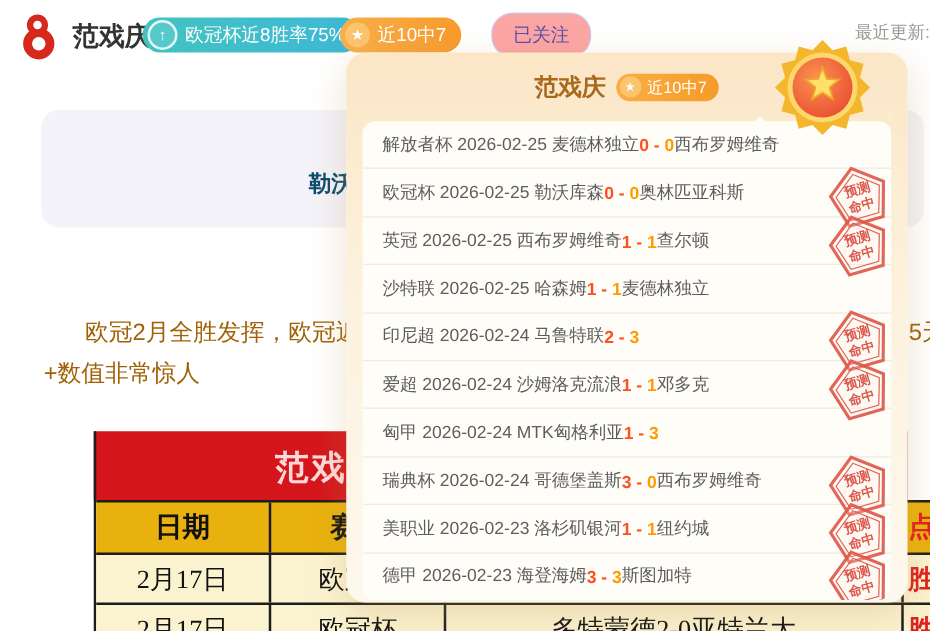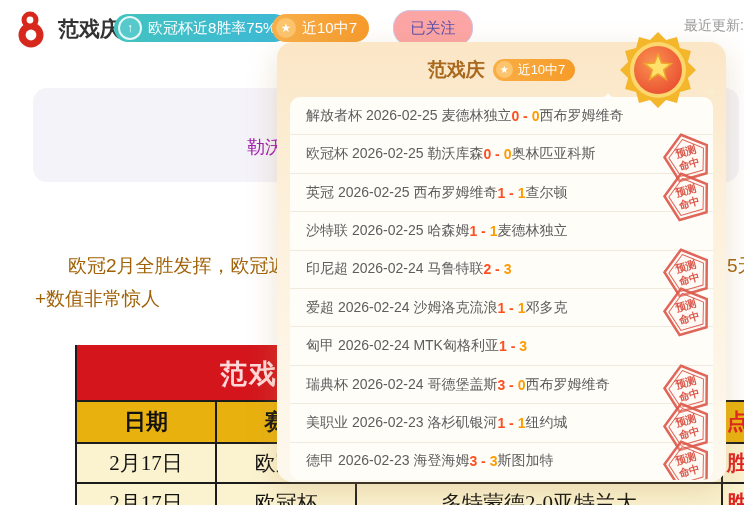--- a/index.html
+++ b/index.html
@@ -17,21 +17,21 @@
              justify-content:center;font-size:12px;color:#fff;flex:0 0 auto;}
   .badge-teal .ic{border:2px solid rgba(255,255,255,.85);background:#56c9cb;}
   .badge-orange .ic{background:#fbc46d;}
   .follow-btn{position:absolute;left:393px;top:10px;width:78px;height:34px;border-radius:17px;
               background:#fca5a5;border:1px solid #cdc5ea;color:#5a50a9;font-size:15px;
               display:flex;align-items:center;justify-content:center;cursor:pointer;}
   .update-label{position:absolute;left:684px;top:17px;font-size:14px;color:#9b9b9b;white-space:nowrap;}
 
   
   .gray-box{position:absolute;left:33px;top:88px;width:706px;height:94px;background:#f4f3f9;border-radius:14px;}
-  .gray-box-text{position:absolute;left:214px;top:47px;font-weight:normal;font-size:18px;color:#a21caf;white-space:nowrap;}
+  .gray-box-text{position:absolute;left:214px;top:47px;font-weight:bold;font-size:18px;color:#0c4a6e;white-space:nowrap;}
   .red-note{position:absolute;font-size:19px;color:#a16207;white-space:nowrap;text-align:right;}
   .rn1{left:68px;top:253px;} .rn1r{left:727px;top:253px;} .rn2{left:35px;top:286px;}
 
   
   .bg-table{position:absolute;left:75px;top:345px;width:778px;font-family:"Liberation Serif",serif;}
   .tbl-title{width:649px;height:55px;background:#d4161c;border-left:2px solid #1c1c1c;position:relative;}
   .tbl-title span{position:absolute;left:143px;top:11px;font-size:27px;font-weight:bold;color:#ffd9d9;letter-spacing:2px;}
   .tbl-grid{border-left:2px solid #1c1c1c;}
   .tbl-row{display:flex;height:38px;background:#fbf3d0;border-bottom:2px solid #1c1c1c;}
   .tbl-row.hdr{height:40px;background:#e9b10e;font-weight:bold;border-top:2px solid #1c1c1c;}

